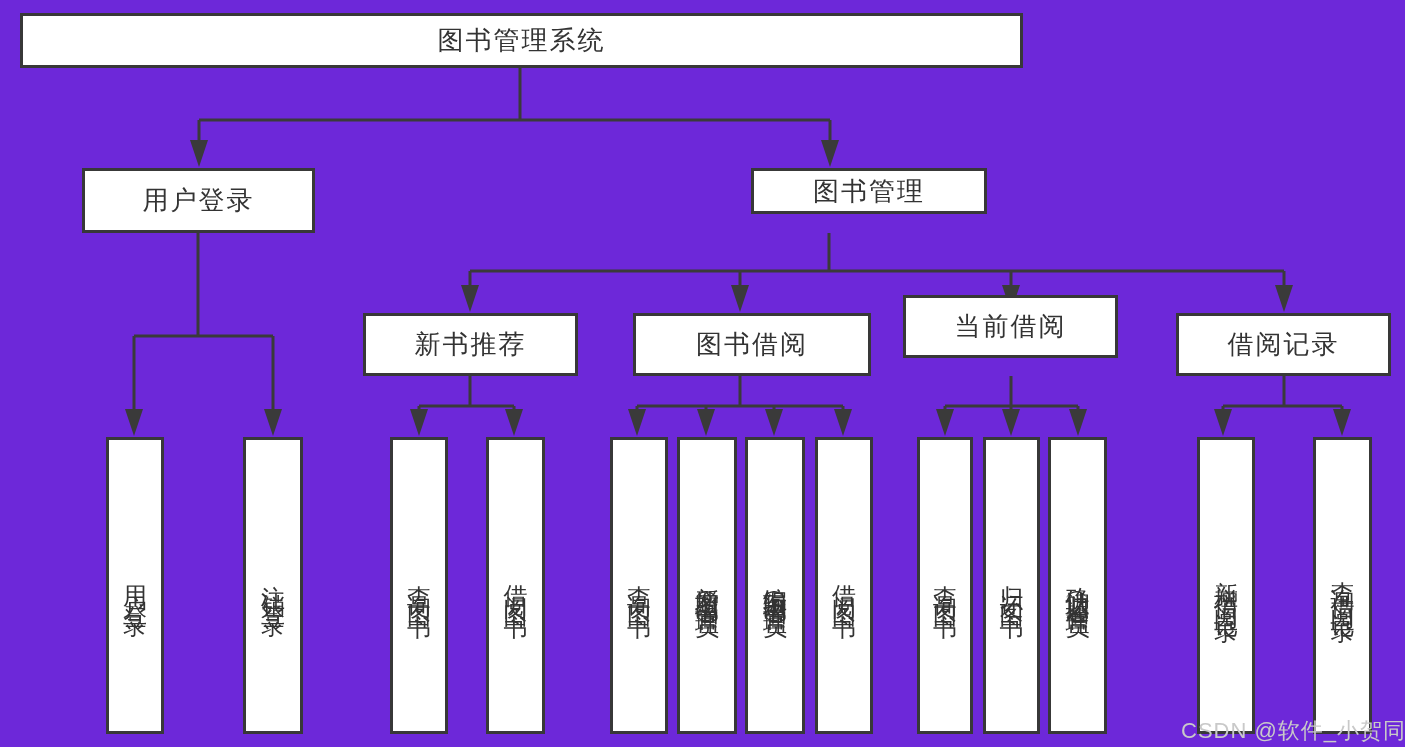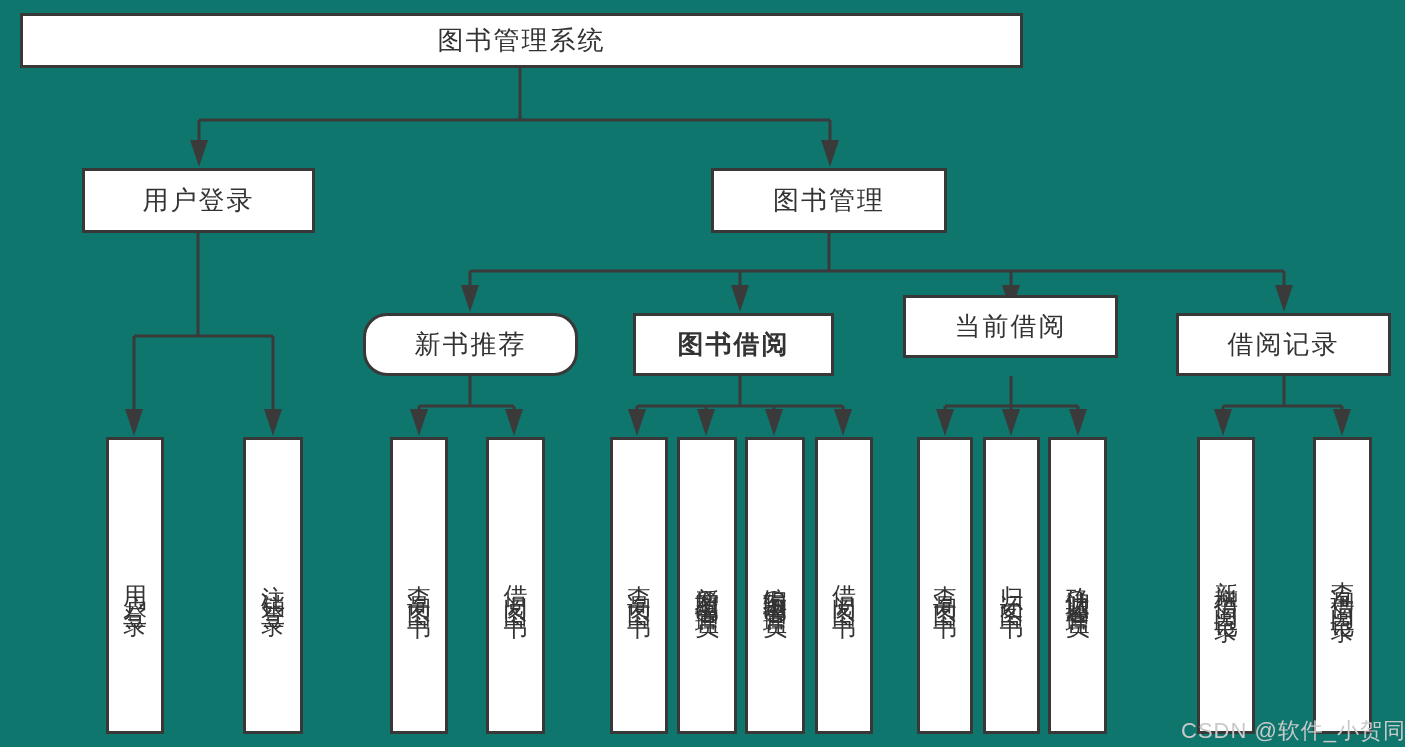--- a/index.html
+++ b/index.html
@@ -1,20 +1,20 @@
 <!DOCTYPE html>
 <html><head>
 <meta charset="utf-8">
 <style>
   html, body { margin: 0; padding: 0; background: #ffffff; }
   .canvas {
     position: relative;
     width: 1405px;
     height: 747px;
-    background: #0f766e;
+    background: #6d28d9;
     font-family: "Liberation Sans", sans-serif;
     overflow: hidden;
   }
   svg.connectors {
     position: absolute;
     left: 0; top: 0;
     width: 1405px; height: 747px;
     z-index: 1;
   }
   .node {
@@ -86,24 +86,24 @@
       <polygon points="1002,409 1020,409 1011,436"></polygon>
       <polygon points="1069,409 1087,409 1078,436"></polygon>
       <polygon points="1214,409 1232,409 1223,436"></polygon>
       <polygon points="1333,409 1351,409 1342,436"></polygon>
     </g>
   </svg>
 
   <div class="node hnode" style="left:20px; top:13px; width:1003px; height:55px;">图书管理系统</div>
 
   <div class="node hnode" style="left:82px; top:168px; width:233px; height:65px;">用户登录</div>
-  <div class="node hnode" style="left:711px; top:168px; width:236px; height:65px;">图书管理</div>
+  <div class="node hnode" style="left:751px; top:168px; width:236px; height:46px;">图书管理</div>
 
-  <div class="node hnode" style="left:363px; top:313px; width:215px; height:63px;border-radius:24px;">新书推荐</div>
-  <div class="node hnode" style="left:633px; top:313px; width:201px; height:63px;font-weight:bold;">图书借阅</div>
+  <div class="node hnode" style="left:363px; top:313px; width:215px; height:63px;">新书推荐</div>
+  <div class="node hnode" style="left:633px; top:313px; width:238px; height:63px;">图书借阅</div>
   <div class="node hnode" style="left:903px; top:295px; width:215px; height:63px;">当前借阅</div>
   <div class="node hnode" style="left:1176px; top:313px; width:215px; height:63px;">借阅记录</div>
 
   <div class="node vnode sp-wide" style="left:106px; top:437px; width:58px; height:297px;">用户登录</div>
   <div class="node vnode sp-wide" style="left:243px; top:437px; width:60px; height:297px;">注销登录</div>
 
   <div class="node vnode sp-wide" style="left:390px; top:437px; width:58px; height:297px;">查询图书</div>
   <div class="node vnode sp-wide" style="left:486px; top:437px; width:59px; height:297px;">借阅图书</div>
 
   <div class="node vnode sp-wide" style="left:610px; top:437px; width:58px; height:297px;">查询图书</div>

